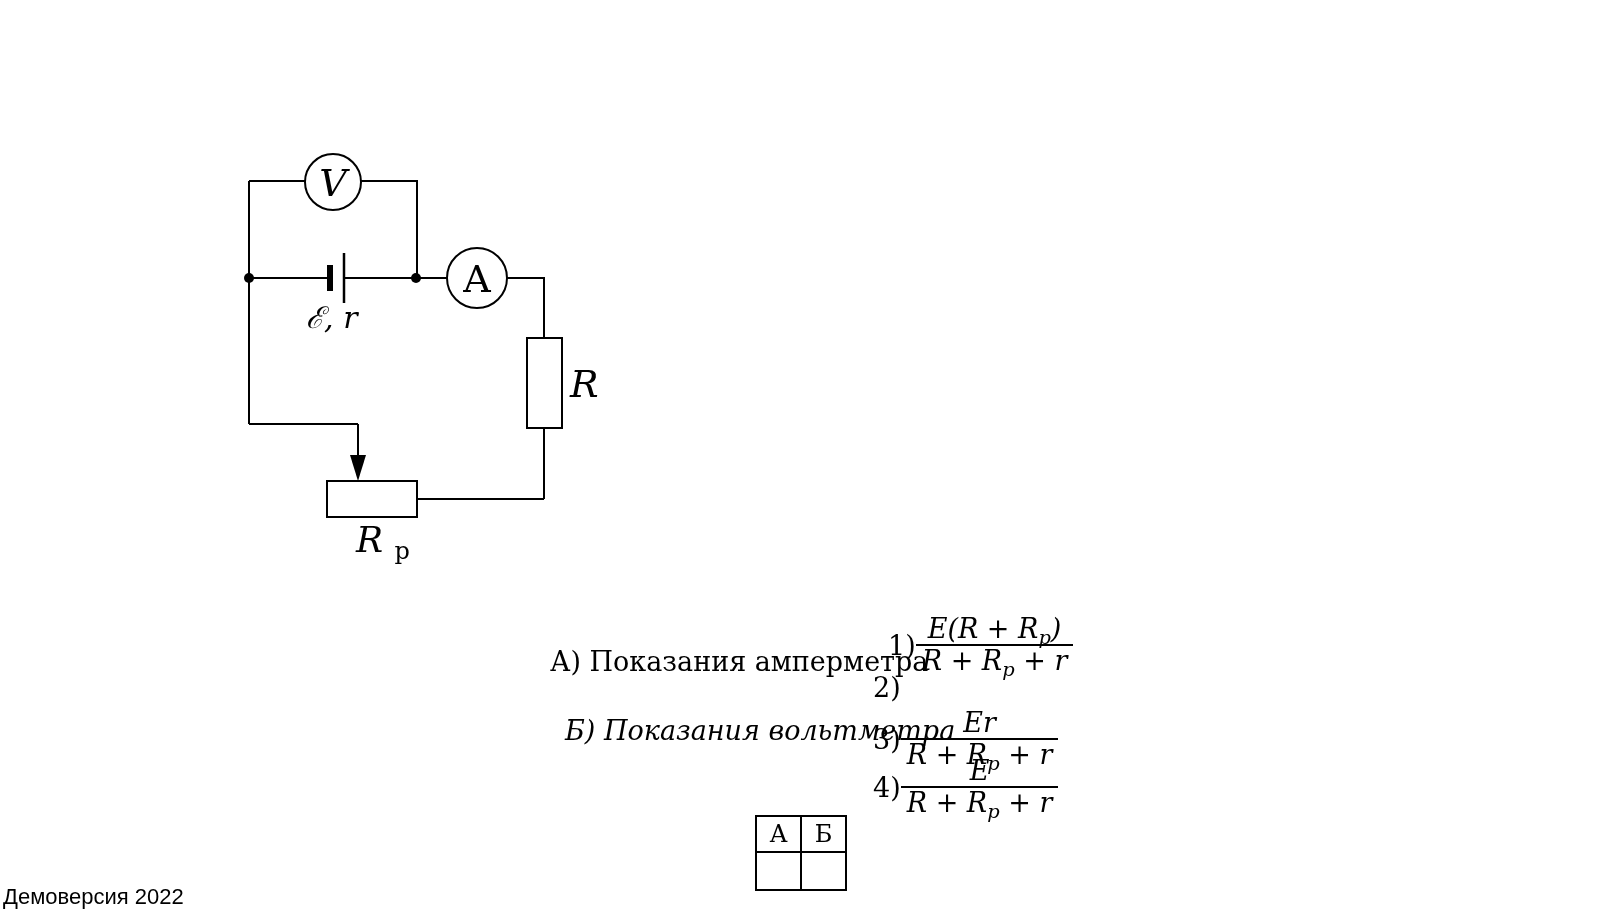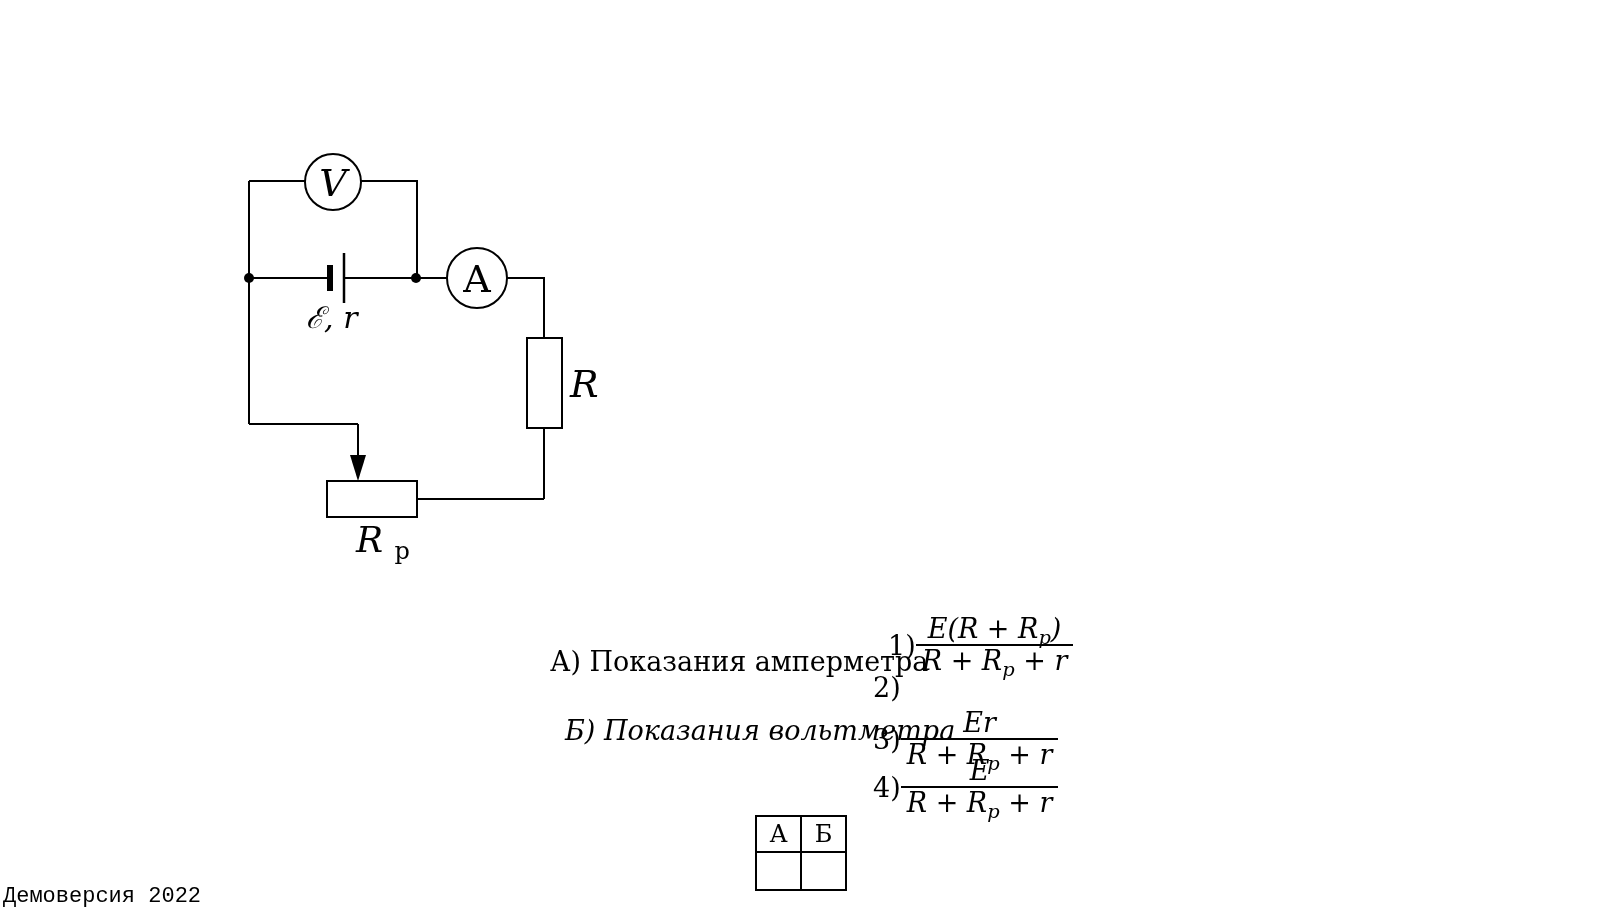--- a/index.html
+++ b/index.html
@@ -33,21 +33,21 @@
     font-family:"DejaVu Serif", serif;font-size:24px;
   }
   .answer-table td{
     border:2px solid #000;width:43px;text-align:center;vertical-align:middle;padding:0;
   }
   .answer-table tr.hdr td{height:34px;}
   .answer-table tr.blank td{height:36px;}
 
   .footer{
     position:absolute;left:3px;top:884px;font-size:22px;
-    font-family:Liberation Mono, monospace;
+    font-family:Liberation Sans, sans-serif;
   }
 </style>
 </head>
 <body>
 
 <div class="problem-text">
 </div>
 
 <svg class="circuit-svg" width="400" height="440" viewBox="230 130 400 440" xmlns="http://www.w3.org/2000/svg">
   <g stroke="#000000" stroke-width="2" fill="none">

